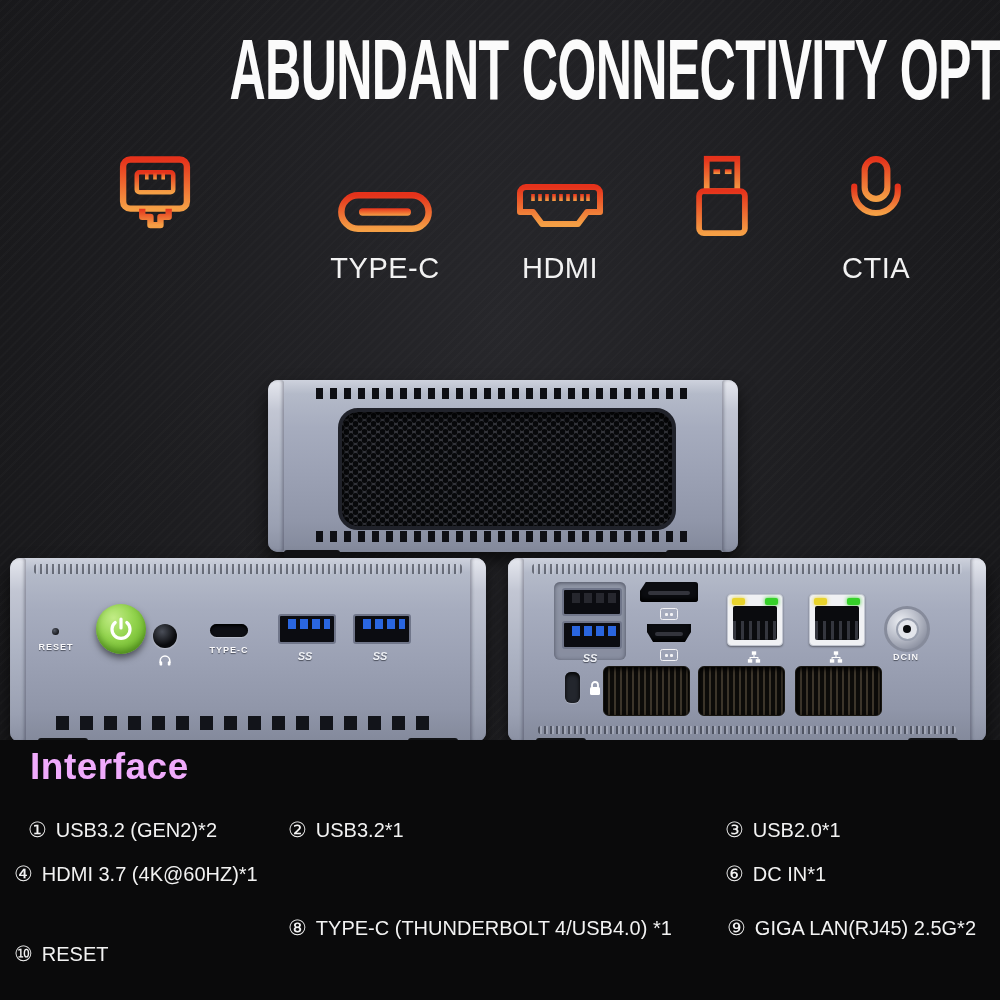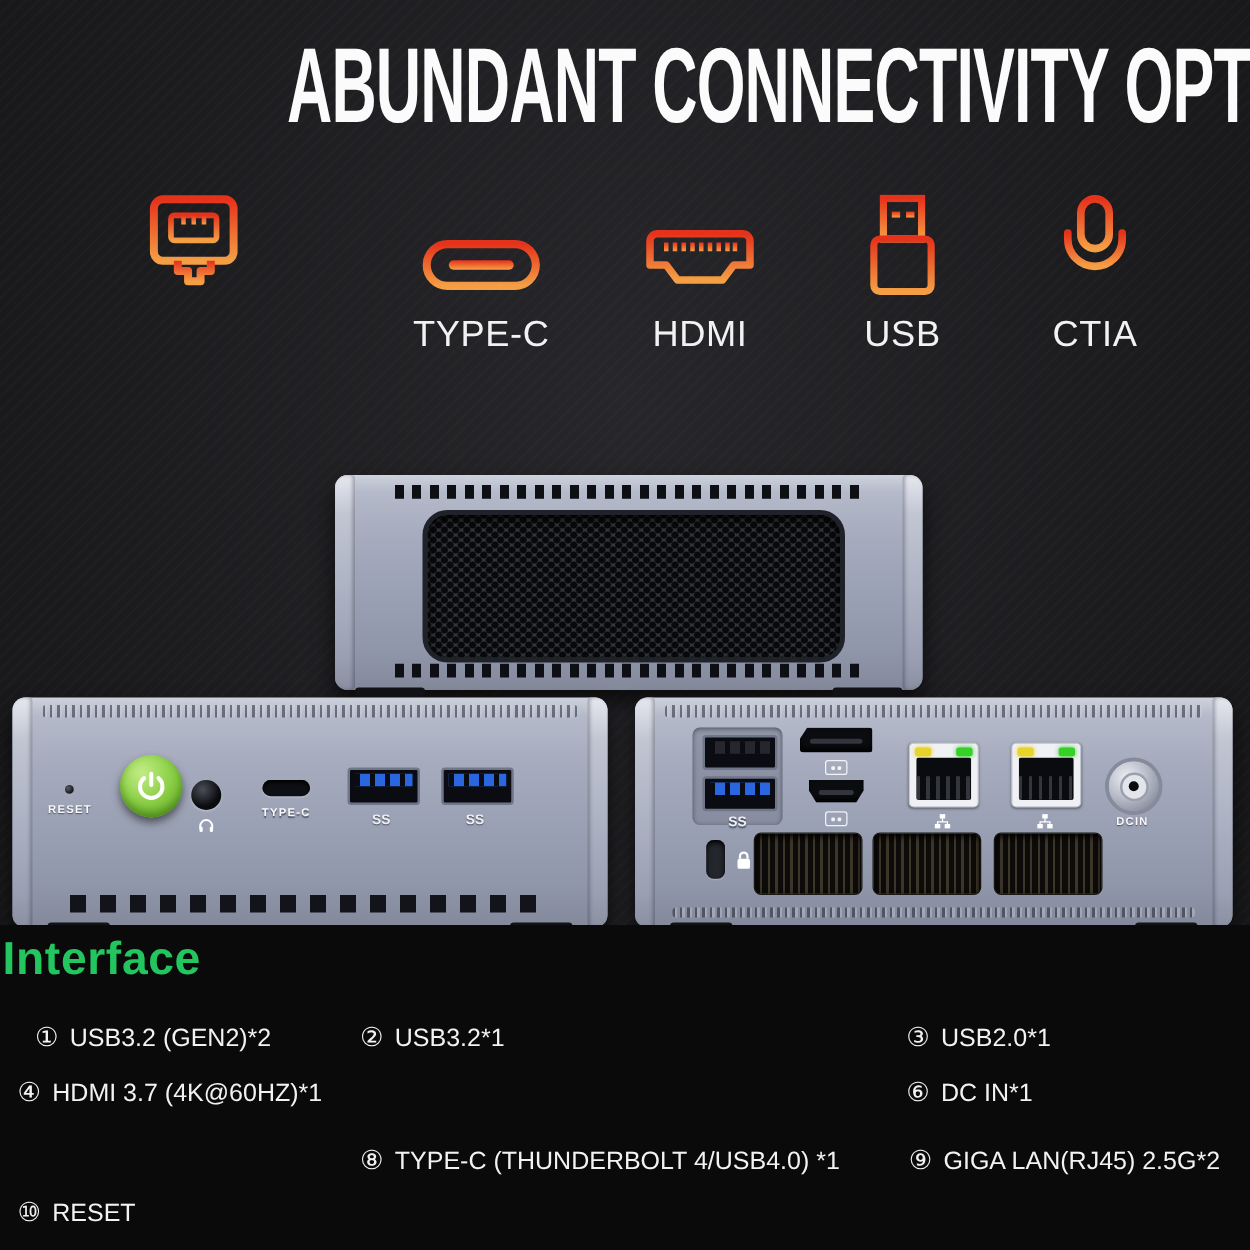--- a/index.html
+++ b/index.html
@@ -45,21 +45,21 @@
     display:flex;align-items:center;justify-content:center;}
   .jack{position:absolute;width:24px;height:24px;border-radius:50%;
     background:radial-gradient(circle at 38% 32%,#4a4e58,#0a0b0e 62%);
     box-shadow:0 1px 2px rgba(255,255,255,.35);}
   .tcslot{position:absolute;width:38px;height:13px;border-radius:7px;background:#0e0f14;
     box-shadow:inset 0 2px 3px #000, 0 1px 1px rgba(255,255,255,.3);}
   .usba{position:absolute;width:54px;height:26px;background:#0b0c11;border:2px solid #70768a;border-radius:3px;}
   .usba .tongue{position:absolute;left:4px;right:4px;top:3px;height:10px;background:#2a66e0;
     background-image:repeating-linear-gradient(90deg,#0b0c11 0 4px, rgba(0,0,0,0) 4px 12px);}
   .usba.u2 .tongue{background:#26272e;background-image:repeating-linear-gradient(90deg,#0b0c11 0 4px, rgba(0,0,0,0) 4px 12px);}
-  .sslogo{position:absolute;font-size:11px;font-weight:bold;color:#eef0f5;
+  .sslogo{position:absolute;font-size:11px;font-style:italic;font-weight:bold;color:#eef0f5;
     text-align:center;text-shadow:0 1px 1px rgba(20,24,34,.6);}
   
   .usbpanel{position:absolute;background:rgba(120,126,142,.55);border-radius:6px;
     box-shadow:inset 0 1px 4px rgba(30,34,48,.6);}
   .dport{position:absolute;background:#0b0c10;border-radius:3px;
     clip-path:polygon(10% 0,100% 0,100% 100%,0 100%,0 45%);
     box-shadow:inset 0 -3px 4px #000;}
   .dport .slot,.hport .slot{position:absolute;left:8px;right:8px;top:45%;height:4px;border-radius:2px;background:#33343c;}
   .hport{position:absolute;background:#0b0c10;
     clip-path:polygon(0 0,100% 0,100% 45%,86% 100%,14% 100%,0 45%);
@@ -82,21 +82,21 @@
     display:flex;align-items:center;justify-content:center;}
   .dcin .pin{width:8px;height:8px;border-radius:50%;background:#0a0b0e;}
   .ksl{position:absolute;width:15px;height:31px;border-radius:6px;background:#23262d;
     box-shadow:inset 0 2px 4px #000, 0 1px 1px rgba(255,255,255,.25);}
   .grille{position:absolute;width:85px;height:48px;border-radius:6px;border:1px solid #191712;
     background:repeating-linear-gradient(90deg,#0c0b09 0 4px,#3c352a 4px 6px);
     box-shadow:inset 0 2px 5px #000;}
   .icon12{position:absolute;width:14px;height:14px;}
   
   .interface{position:absolute;left:0;right:0;top:740px;bottom:0;background:#0a0a0b;}
-  .interface h2{position:absolute;left:2px;top:6px;margin:0;font-size:37px;font-weight:700;color:#22c55e;letter-spacing:0.5px;}
+  .interface h2{position:absolute;left:30px;top:6px;margin:0;font-size:37px;font-weight:700;color:#f0abfc;letter-spacing:0.5px;}
   .spec{position:absolute;font-size:20px;color:#f2f2f2;white-space:nowrap;}
   .spec .num{font-size:21px;margin-right:9px;}
 </style>
 </head>
 <body>
 
 <div class="stage">
 
   <h1 class="title"><span class="title-inner">ABUNDANT CONNECTIVITY OPTIONS</span></h1>
 
@@ -157,21 +157,20 @@
               <stop offset="0" stop-color="#e5321b"></stop>
               <stop offset="1" stop-color="#f59f45"></stop>
             </linearGradient>
           </defs>
         <rect x="17" y="5" width="32" height="34" stroke="url(#g4)" stroke-width="6"></rect>
         <rect x="24" y="16" width="7" height="5" fill="url(#g4)"></rect>
         <rect x="36" y="16" width="7" height="5" fill="url(#g4)"></rect>
         <rect x="9" y="39" width="48" height="44" rx="5" stroke="url(#g4)" stroke-width="6"></rect>
       </svg>
     </div>
-    <div class="f-label">USB</div>
   </div>
 
   <div class="feature" style="left:791px">
     <div class="f-icon">
       <svg width="70" height="84" viewBox="0 0 74 88" fill="none">
         <defs>
             <linearGradient id="g5" x1="0" y1="0" x2="0" y2="1">
               <stop offset="0" stop-color="#e5321b"></stop>
               <stop offset="1" stop-color="#f59f45"></stop>
             </linearGradient>
@@ -297,16 +296,16 @@
 
   <div class="interface">
     <h2>Interface</h2>
     <div class="spec" style="left:28px;top:78px"><span class="num">①</span><span class="txt">USB3.2  (GEN2)*2</span></div>
     <div class="spec" style="left:288px;top:78px"><span class="num">②</span><span class="txt">USB3.2*1</span></div>
     <div class="spec" style="left:725px;top:78px"><span class="num">③</span><span class="txt">USB2.0*1</span></div>
     <div class="spec" style="left:14px;top:122px"><span class="num">④</span><span class="txt">HDMI 3.7 (4K@60HZ)*1</span></div>
     <div class="spec" style="left:725px;top:122px"><span class="num">⑥</span><span class="txt">DC IN*1</span></div>
     <div class="spec" style="left:288px;top:176px"><span class="num">⑧</span><span class="txt">TYPE-C (THUNDERBOLT 4/USB4.0) *1</span></div>
     <div class="spec" style="left:727px;top:176px"><span class="num">⑨</span><span class="txt">GIGA LAN(RJ45) 2.5G*2</span></div>
-    <div class="spec" style="left:14px;top:218px"><span class="num">⑩</span><span class="txt">RESET</span></div>
+    <div class="spec" style="left:14px;top:202px"><span class="num">⑩</span><span class="txt">RESET</span></div>
   </div>
 
 </div>
 
 </body></html>

